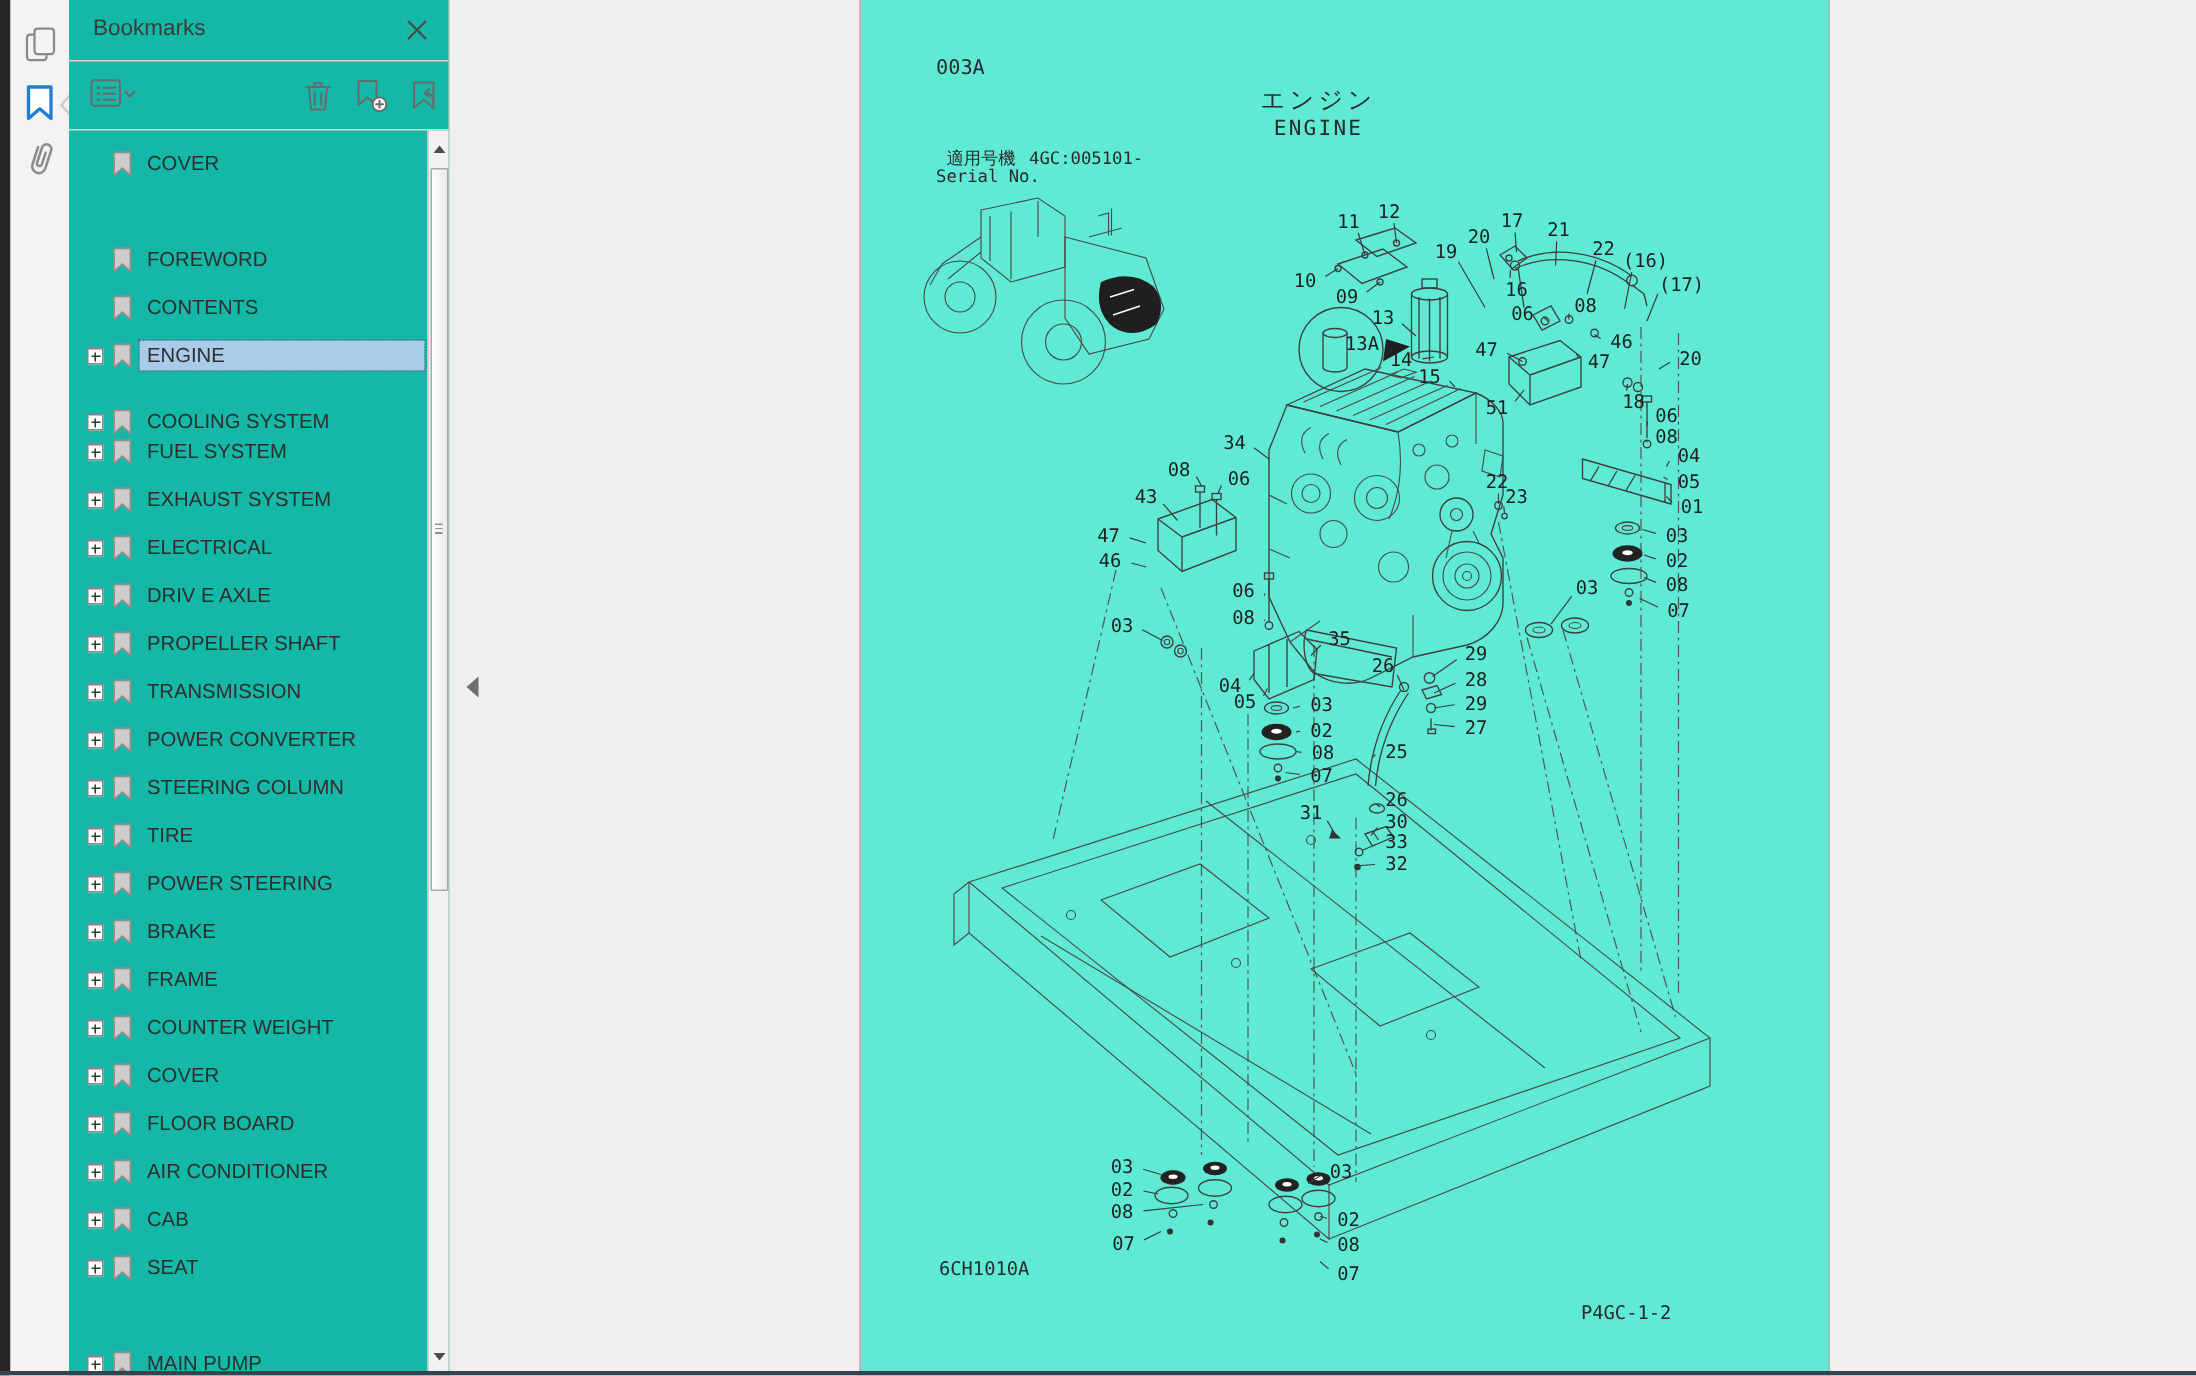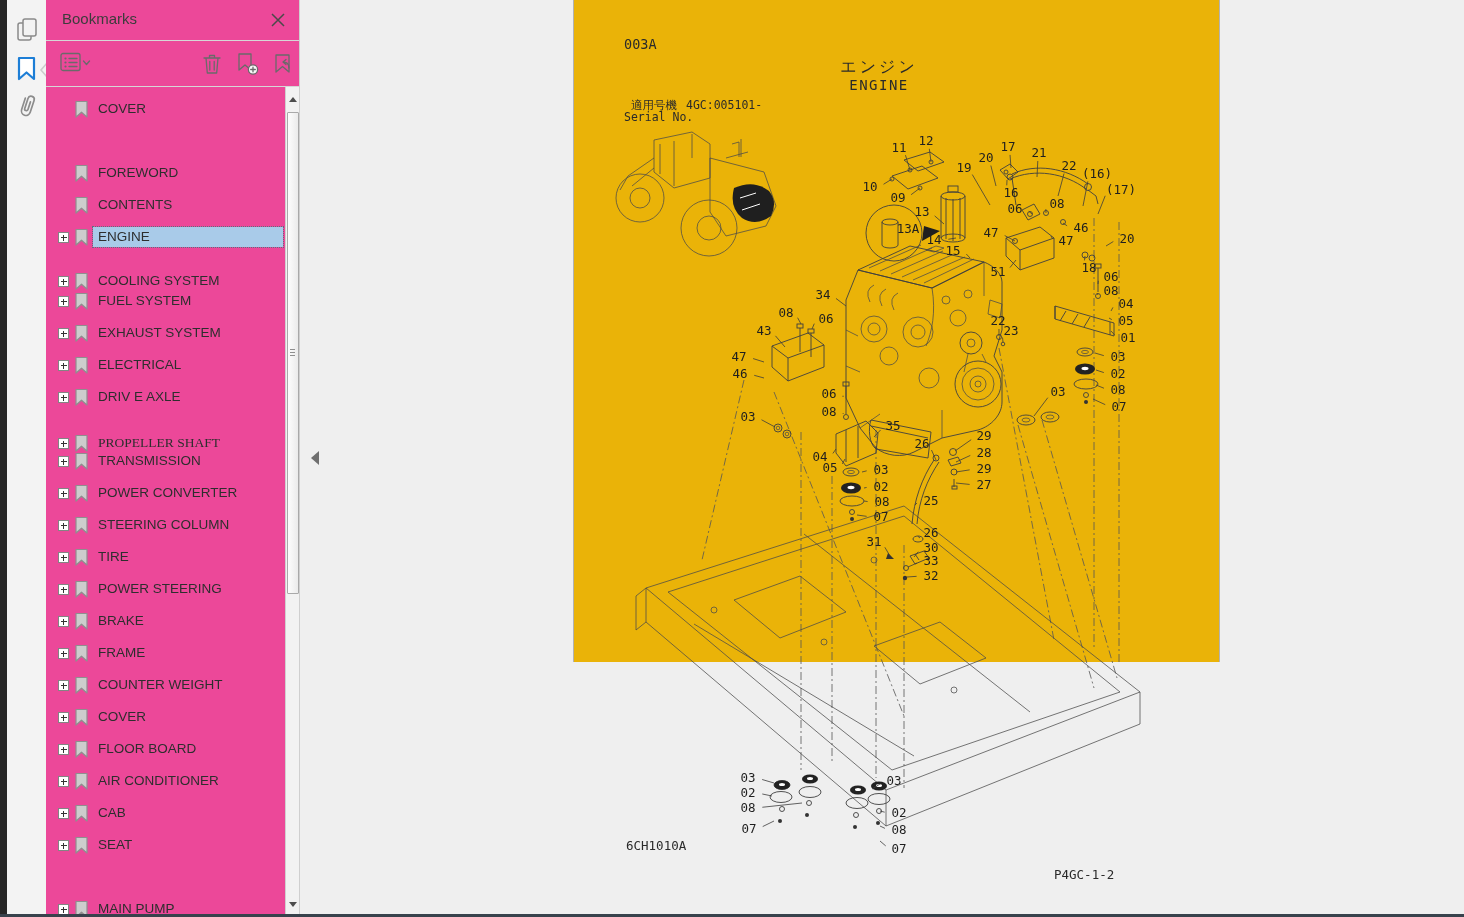--- a/index.html
+++ b/index.html
@@ -12,21 +12,21 @@
   .left-edge{position:absolute;left:0;top:0;width:7px;height:100%;background:#262626;}
   .bottom-edge{position:absolute;left:0;bottom:0;width:100%;height:3px;background:#38424c;}
 
   
   .rail{position:absolute;left:7px;top:0;width:39px;height:100%;background:#f3f3f3;border-right:1px solid #e2e2e2;}
   .rail-btn{position:absolute;left:7px;width:26px;height:28px;cursor:pointer;}
   .rail-btn svg{display:block;}
   .rail-active-notch{position:absolute;right:-2px;top:62px;width:9px;height:16px;}
 
   
-  .panel{position:absolute;left:46px;top:0;width:254px;height:100%;background:#ec4899;border-right:1px solid #cfcfcf;box-sizing:border-box;}
+  .panel{position:absolute;left:46px;top:0;width:254px;height:100%;background:#14b8a6;border-right:1px solid #cfcfcf;box-sizing:border-box;}
   .panel-header{position:absolute;top:0;left:0;right:0;height:40px;border-bottom:1px solid #d6d6d6;}
   .panel-title{position:absolute;left:16px;top:10px;font-size:15px;color:#3c3c3c;}
   .panel-close{position:absolute;right:12px;top:11px;width:18px;height:18px;cursor:pointer;}
   .panel-toolbar{position:absolute;top:41px;left:0;right:0;height:45px;border-bottom:1px solid #d6d6d6;}
   .tb-icon{position:absolute;top:11px;cursor:pointer;}
   .tb-options{left:14px;}
   .tb-trash{left:154px;}
   .tb-add{left:190px;}
   .tb-locate{left:222px;}
 
@@ -49,21 +49,21 @@
   .sb-down:after{content:"";position:absolute;left:3px;top:5px;border-left:4px solid transparent;border-right:4px solid transparent;border-top:5px solid #4d4d4d;}
   .sb-thumb{position:absolute;left:1px;top:25px;width:10px;height:480px;background:linear-gradient(90deg,#fdfdfd,#ebebeb);border:1px solid #a9a9a9;border-radius:1px;cursor:pointer;}
   .sb-thumb:after{content:"";position:absolute;left:2px;top:50%;margin-top:-4px;width:5px;height:7px;
      background:repeating-linear-gradient(180deg,#8f8f8f 0,#8f8f8f 1px,transparent 1px,transparent 3px);}
 
   
   .collapse-arrow{position:absolute;left:311px;top:451px;width:0;height:0;cursor:pointer;
      border-top:7px solid transparent;border-bottom:7px solid transparent;border-right:8px solid #6f6f6f;}
 
   
-  .page{position:absolute;left:573px;top:0;width:645px;height:662px;background:#eab308;
+  .page{position:absolute;left:573px;top:0;width:645px;height:917px;background:#5eead4;
      border-left:1px solid #b2b2b2;border-right:1px solid #b2b2b2;box-sizing:content-box;}
   .page svg{display:block;}
 
   
   .ln{stroke:#3f3f3f;fill:none;stroke-width:0.9;}
   .lnt{stroke:#4a4a4a;fill:none;stroke-width:0.75;}
   .fillk{fill:#1f1f1f;stroke:none;}
   .dash{stroke:#555;fill:none;stroke-width:0.8;stroke-dasharray:8 3 2 3;}
   .leader{stroke:#3c3c3c;stroke-width:0.8;}
   text.callout{font-family:"DejaVu Sans Mono",monospace;font-size:12.5px;fill:#1f1f1f;}
@@ -198,21 +198,21 @@
           </svg></span>
         <span class="bm-label">ELECTRICAL</span>
       </div>
       <div class="bm-row" style="top: 295px;">
         <span class="bm-expander"></span>
         <span class="bm-flag"><svg width="15" height="19" viewBox="0 0 15 19">
             <path d="M2,1.5 h11 v15.5 l-5.5,-4.8 L2,17 Z" fill="#cdcdcd" stroke="#8f8f8f" stroke-width="1.2" stroke-linejoin="round"></path>
           </svg></span>
         <span class="bm-label">DRIV E AXLE</span>
       </div>
-      <div class="bm-row" style="top: 341px; font-family: Liberation Serif, serif;">
+      <div class="bm-row" style="top: 327px;">
         <span class="bm-expander"></span>
         <span class="bm-flag"><svg width="15" height="19" viewBox="0 0 15 19">
             <path d="M2,1.5 h11 v15.5 l-5.5,-4.8 L2,17 Z" fill="#cdcdcd" stroke="#8f8f8f" stroke-width="1.2" stroke-linejoin="round"></path>
           </svg></span>
         <span class="bm-label">PROPELLER SHAFT</span>
       </div>
       <div class="bm-row" style="top: 359px;">
         <span class="bm-expander"></span>
         <span class="bm-flag"><svg width="15" height="19" viewBox="0 0 15 19">
             <path d="M2,1.5 h11 v15.5 l-5.5,-4.8 L2,17 Z" fill="#cdcdcd" stroke="#8f8f8f" stroke-width="1.2" stroke-linejoin="round"></path>

